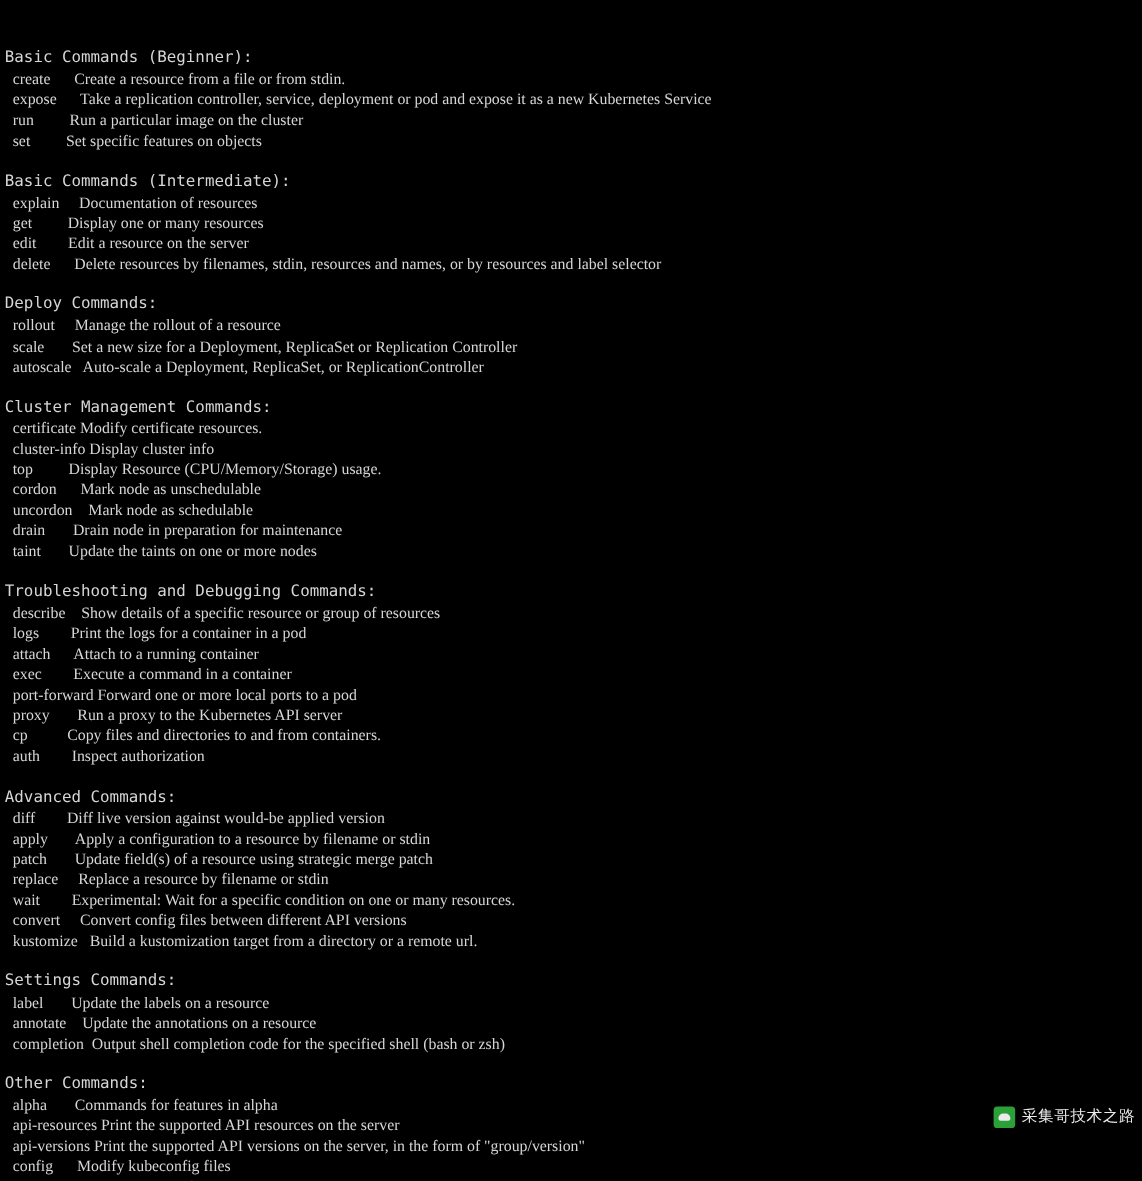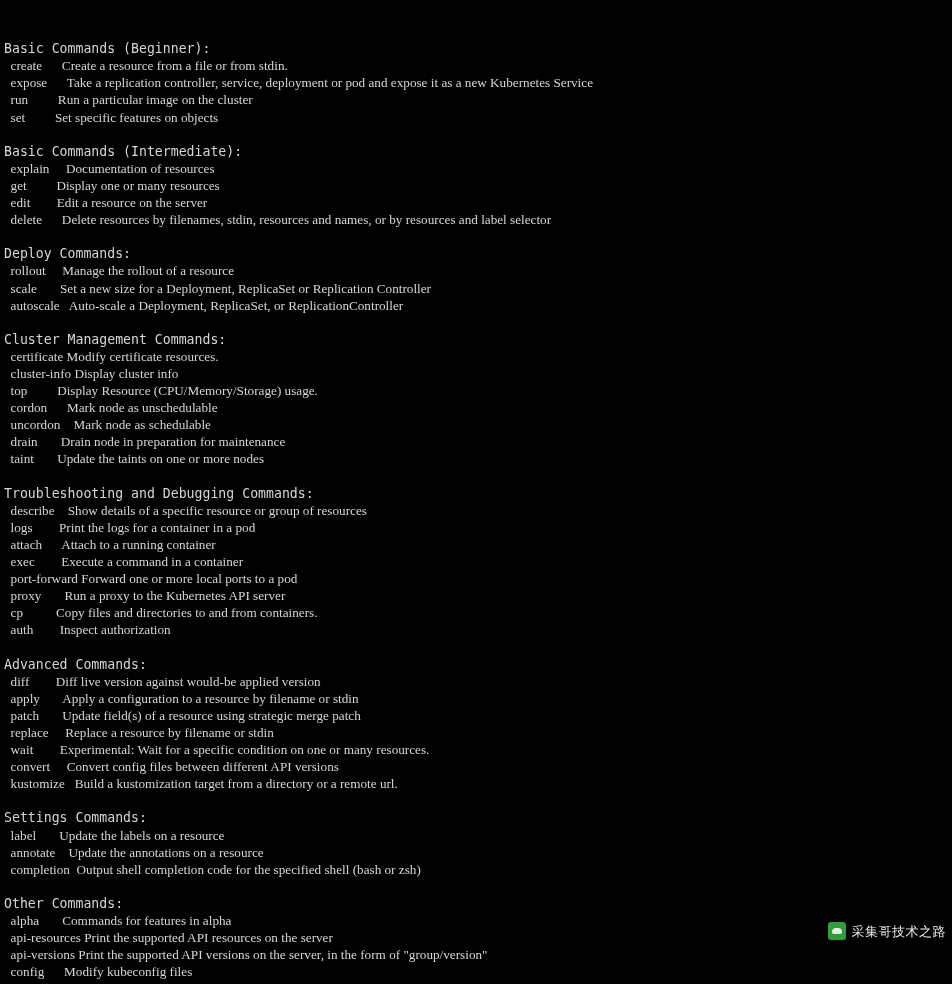--- a/index.html
+++ b/index.html
@@ -44,23 +44,23 @@
   .blank {
     display: block;
     height: 17.1px;
   }
   
   #watermark {
     position: absolute;
     right: 6px;
     bottom: 4px;
     display: flex;
-    align-items: flex-end;
+    align-items: flex-start;
     gap: 6px;
-    font-family: Liberation Serif, serif;
+    font-family: Liberation Mono, monospace;
     font-size: 13px;
     color: #ffffff;
     opacity: 0.92;
   }
   #watermark .wm-logo {
     width: 18px;
     height: 18px;
     background: #2fae3e;
     border-radius: 3px;
     position: relative;

